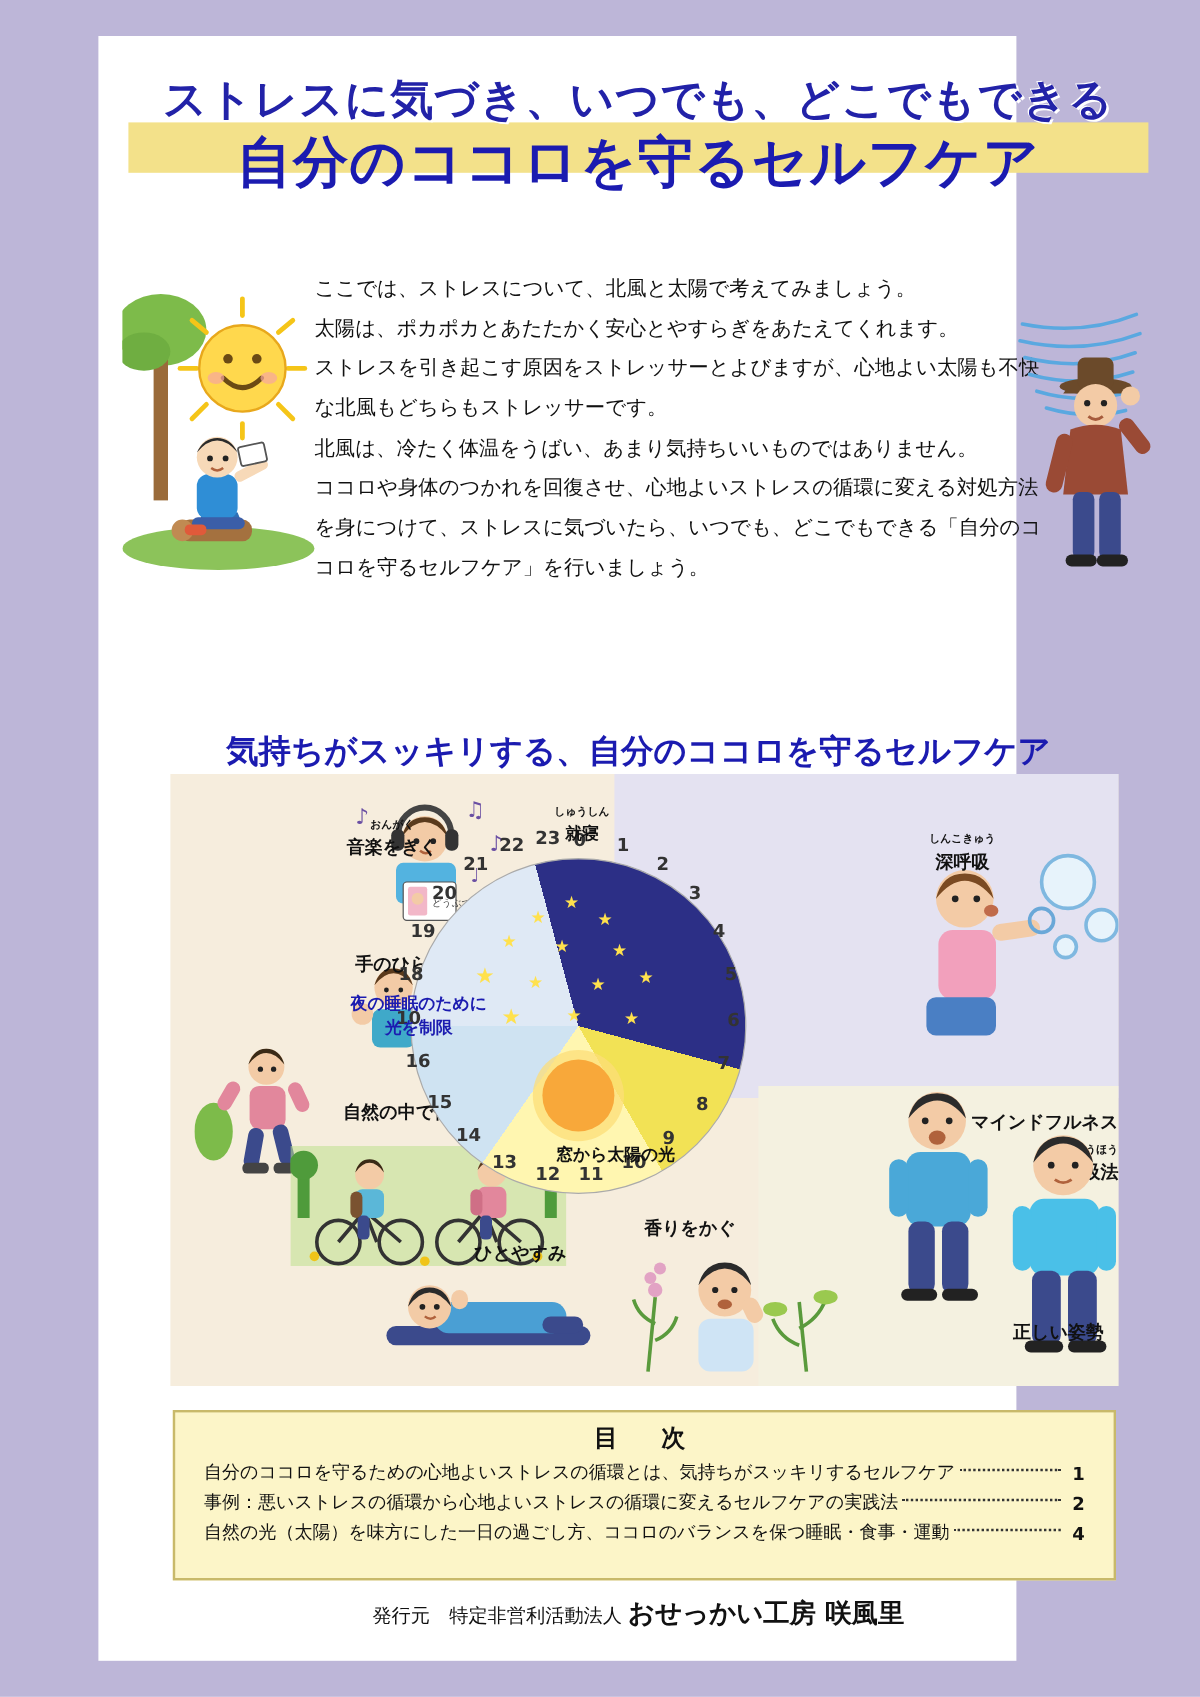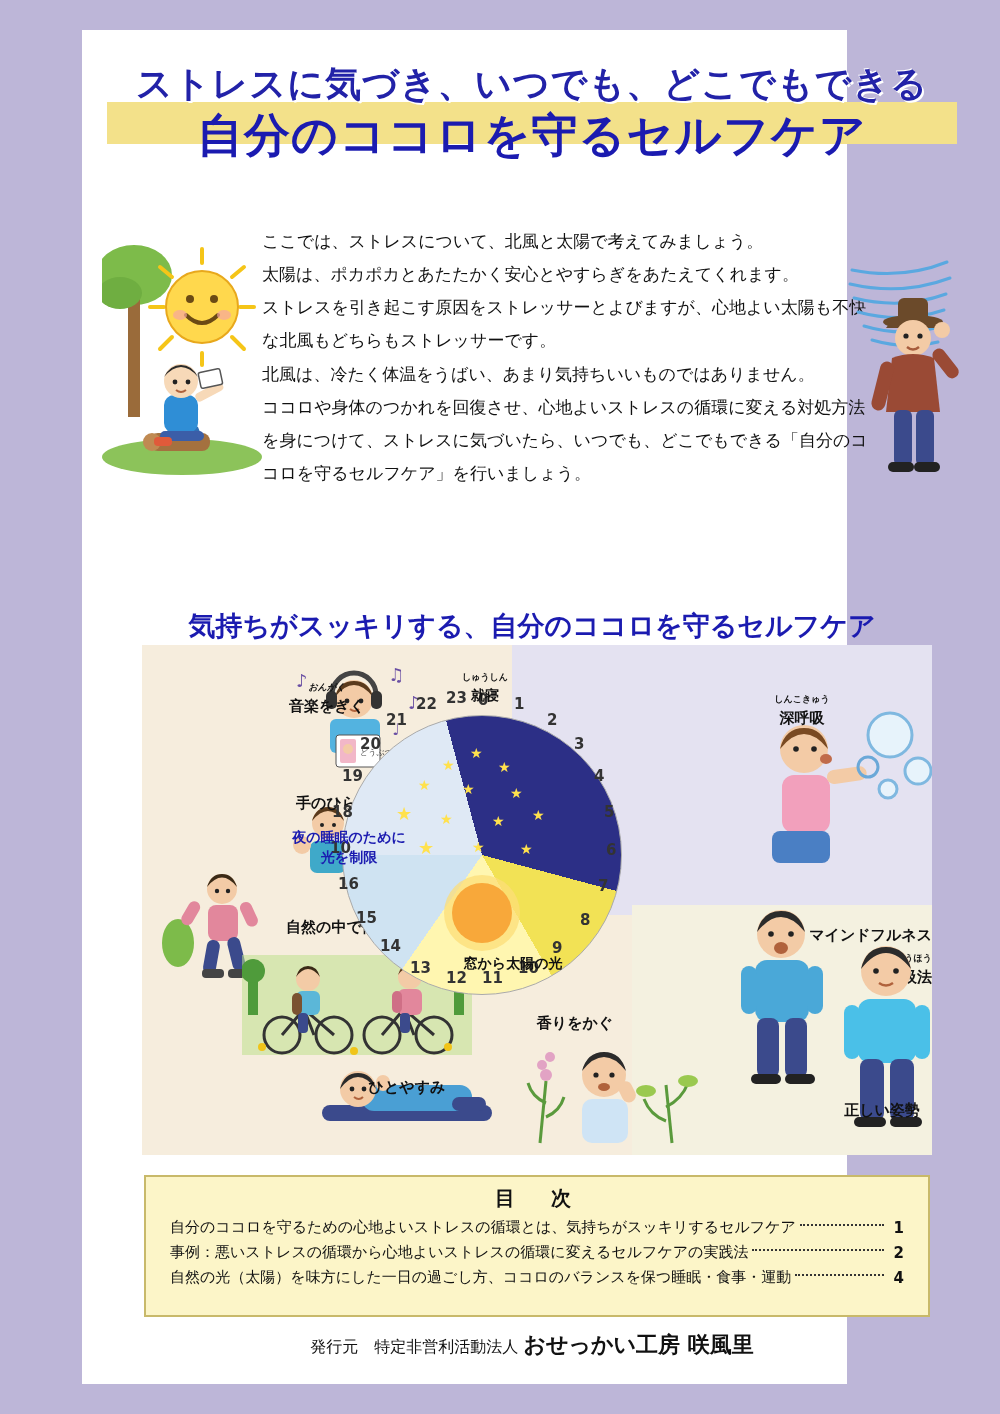--- a/index.html
+++ b/index.html
@@ -228,21 +228,21 @@
         <rect x="34" y="26" width="11" height="18" rx="5" fill="#333"></rect>
         <rect x="79" y="26" width="11" height="18" rx="5" fill="#333"></rect>
         <rect x="38" y="54" width="50" height="34" rx="6" fill="#53b3e0"></rect>
         <rect x="44" y="70" width="44" height="32" rx="3" fill="#ffffff" stroke="#555"></rect>
         <rect x="48" y="74" width="16" height="24" rx="2" fill="#f2b7c8"></rect>
         <circle cx="56" cy="84" r="5" fill="#f3cba6"></circle>
         <text x="68" y="90" font-size="8" fill="#444">どうぶつ</text>
       </svg>
     </div>
     <div class="p-label" style="left:120px; top:30px; width:130px;">
-      <span style="font-size:9px;font-style:italic;">おんがく</span><br>
+      <span style="font-size:9px;">おんがく</span><br>
       <span>音楽をきく</span>
     </div>
 
     <div class="ill" style="left:148px; top:150px; width:180px; height:90px;">
       <svg width="180" height="90" viewBox="0 0 180 90">
         <g>
           <circle cx="38" cy="28" r="16" fill="#f3cba6"></circle>
           <path d="M22 26 q16 -20 32 0 q-4 -14 -16 -14 q-12 0 -16 14z" fill="#5a3a1c"></path>
           <circle cx="32" cy="30" r="2" fill="#222"></circle>
             <circle cx="44" cy="30" r="2" fill="#222"></circle>
@@ -335,21 +335,21 @@
         <rect x="60" y="40" width="110" height="26" rx="12" fill="#4a9fd4"></rect>
         <circle cx="56" cy="44" r="18" fill="#f3cba6"></circle>
         <path d="M38 44 q18 -24 36 0 q-4 -16 -18 -16 q-14 0 -18 16z" fill="#2b2b2b"></path>
         <circle cx="50" cy="44" r="2.4" fill="#222"></circle>
           <circle cx="62" cy="44" r="2.4" fill="#222"></circle>
         <path d="M52 52 q5 4 9 0" stroke="#b0623c" stroke-width="2" fill="none"></path>
         <rect x="150" y="52" width="34" height="14" rx="7" fill="#3b4a8c"></rect>
         <rect x="74" y="30" width="14" height="16" rx="7" fill="#f3cba6"></rect>
       </svg>
     </div>
-    <div class="p-label" style="left:200px; top:432px; width:130px;">
+    <div class="p-label" style="left:200px; top:389px; width:130px;text-align:right;">
       <span>ひとやすみ</span>
     </div>
 
     <div class="ill" style="left:370px; top:380px; width:190px; height:120px;">
       <svg width="190" height="120" viewBox="0 0 190 120">
         <g stroke="#5a9a3c" stroke-width="3" fill="none">
           <path d="M28 118 L34 56"></path>
             <path d="M34 78 q-14 -6 -18 -20"></path>
             <path d="M34 92 q14 -6 18 -20"></path>
           <path d="M160 118 L154 60"></path>

